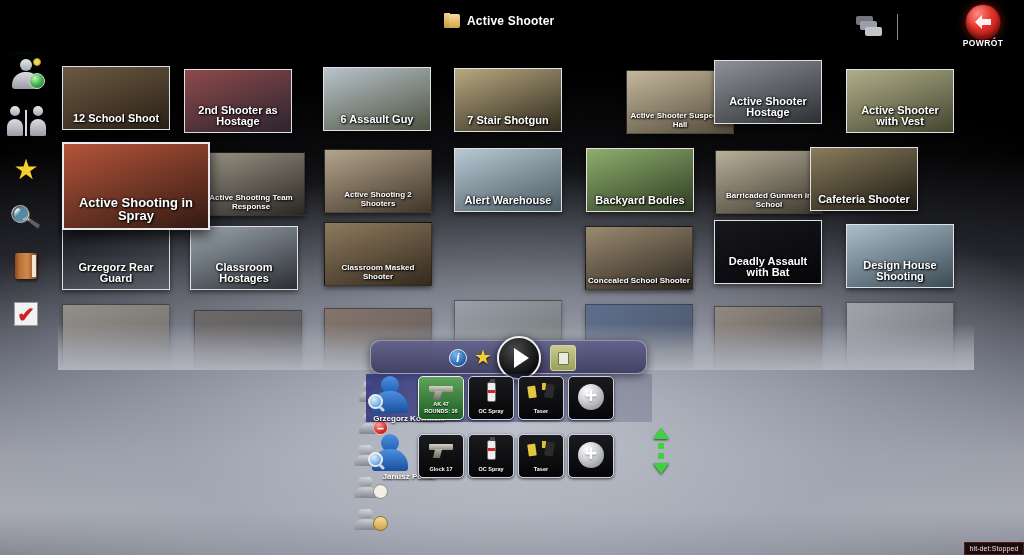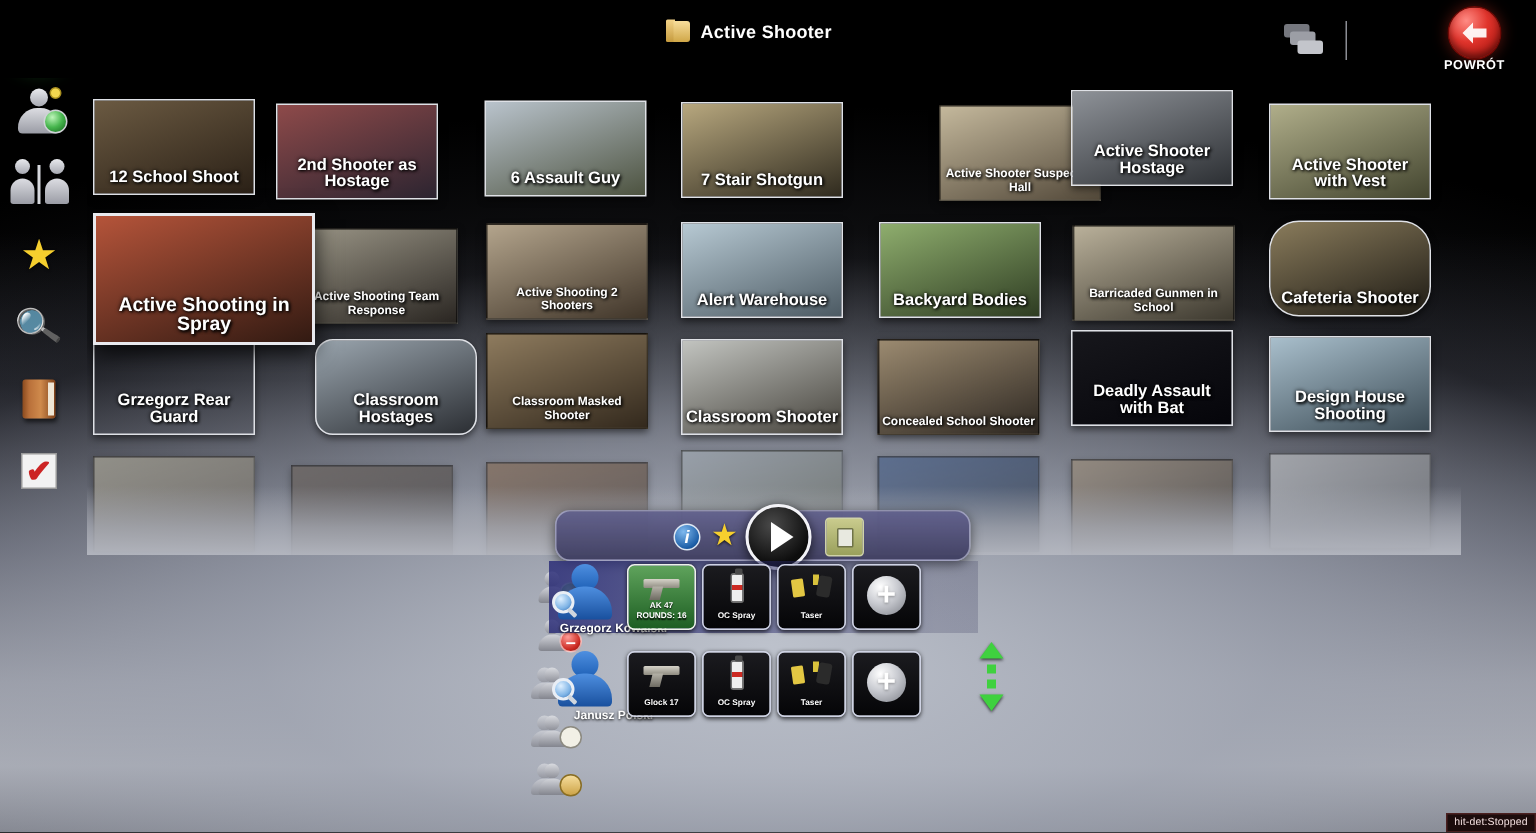--- a/index.html
+++ b/index.html
@@ -439,37 +439,34 @@
         </div>
       <div class="thumb med" style="left:396px;top:8px; background:linear-gradient(160deg,#b7c9d3,#4c5a63);">
         <span class="cap">Alert Warehouse</span>
         </div>
       <div class="thumb med" style="left:528px;top:8px; background:linear-gradient(160deg,#8fae6e,#2e3c22);">
         <span class="cap">Backyard Bodies</span>
         </div>
       <div class="thumb" style="left:657px;top:10px;background:linear-gradient(160deg,#b9b09a,#3c382e);">
         <span class="cap">Barricaded Gunmen in School</span>
         </div>
-      <div class="thumb med" style="left:788px;top:7px; background:linear-gradient(160deg,#8a7c5c,#1d1a14);border-radius:20px;">
+      <div class="thumb med" style="left:752px;top:7px; background:linear-gradient(160deg,#8a7c5c,#1d1a14);">
         <span class="cap">Cafeteria Shooter</span>
         </div>
     </div>
 
     <div class="row">
       <div class="thumb med" style="left:4px;  top:6px; background:linear-gradient(160deg,#b8b893,#474530;);">
         <span class="cap">Grzegorz Rear Guard</span>
         </div>
-      <div class="thumb med" style="left:152px;top:6px; background:linear-gradient(160deg,#9aa5ae,#2b2e33);border-radius:12px;">
+      <div class="thumb med" style="left:132px;top:6px; background:linear-gradient(160deg,#9aa5ae,#2b2e33);">
         <span class="cap">Classroom Hostages</span>
         </div>
       <div class="thumb" style="left:266px;top:2px; background:linear-gradient(160deg,#8e7b5e,#33291d);">
         <span class="cap">Classroom Masked Shooter</span>
-        </div>
-      <div class="thumb med" style="left:396px;top:6px; background:linear-gradient(160deg,#c2c4c0,#45423b);">
-        <span class="cap">Classroom Shooter</span>
         </div>
       <div class="thumb" style="left:527px;top:6px; background:linear-gradient(160deg,#9b8a70,#2d2721);padding-left:24px;">
         <span class="cap">Concealed School Shooter</span>
         </div>
       <div class="thumb med" style="left:656px;top:0px; background:linear-gradient(160deg,#17171c,#05050a);">
         <span class="cap">Deadly Assault with Bat</span>
         </div>
       <div class="thumb med" style="left:788px;top:4px; background:linear-gradient(160deg,#a9bfcc,#3b4b55);">
         <span class="cap">Design House Shooting</span>
         </div>

